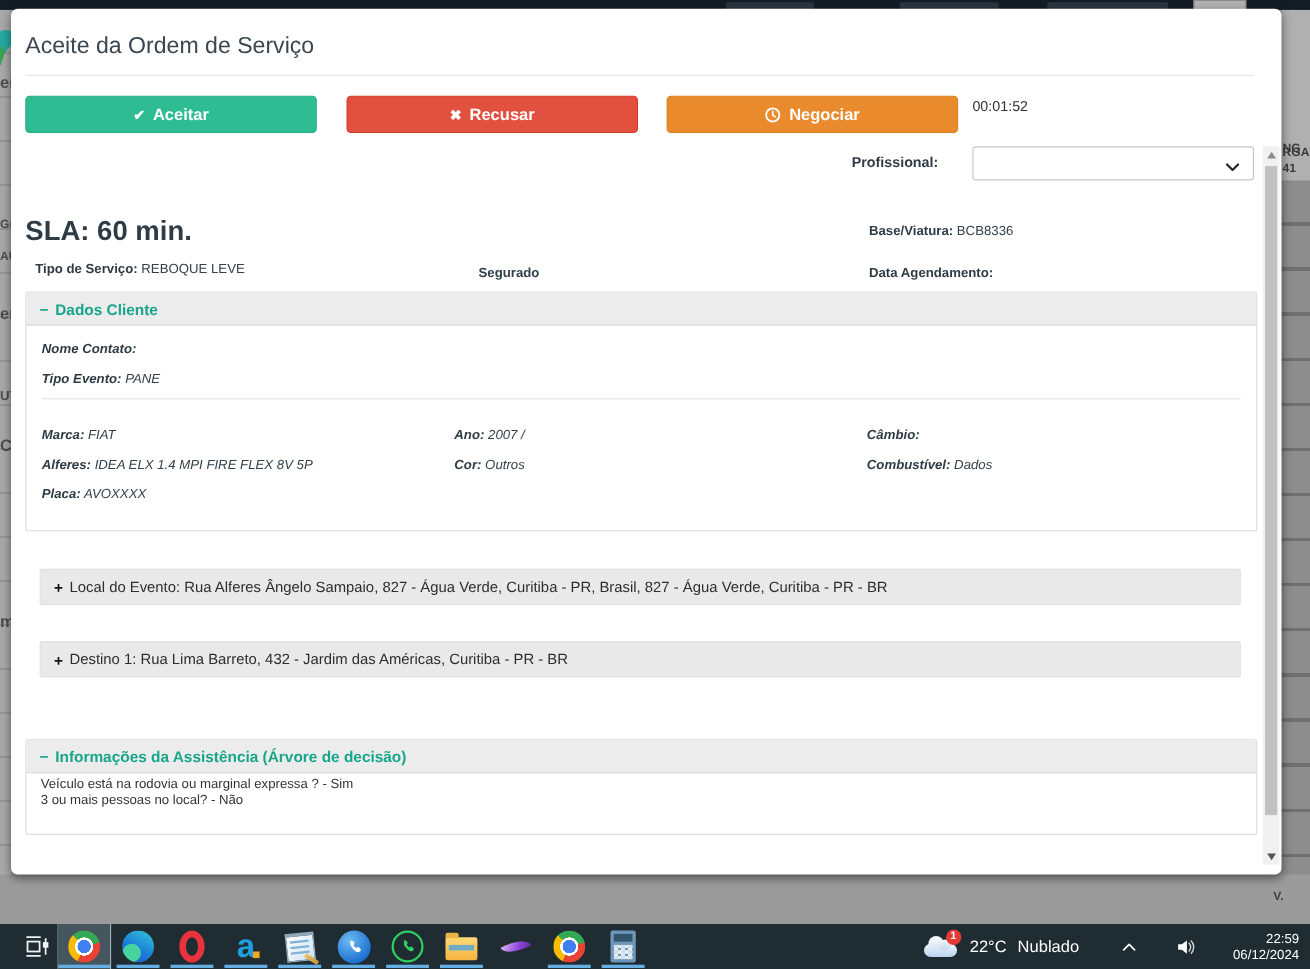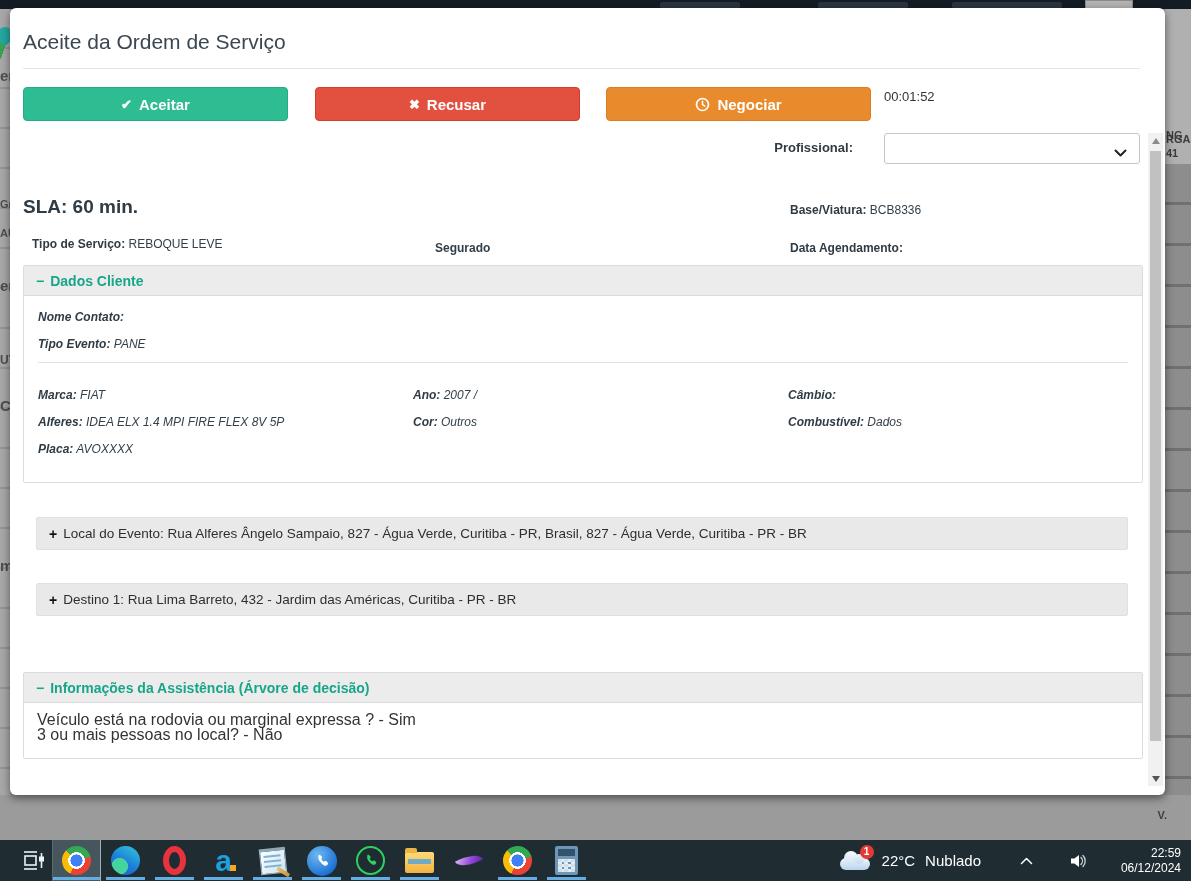--- a/index.html
+++ b/index.html
@@ -37,21 +37,21 @@
   .btn-negotiate { left:596px; background:#e98b2d; border-color:#da7e22; }
   .btn .glyph { font-size:13px; font-weight:bold; }
   .timer { position:absolute; left:874px; top:81px; font-size:13px; color:#333; }
 
   .order-line { position:absolute; left:13px; top:135px; font-size:17px; color:#3b4650; }
   .prof-label { position:absolute; left:700px; top:132px; width:143px; text-align:right; font-size:13px; font-weight:bold; color:#2f3b45; }
   .prof-select { position:absolute; left:874px; top:125px; width:256px; height:31px; border:1px solid #c6c6c6; border-radius:3px;
       background:#fff; font-size:13px; color:#333; appearance:none; -webkit-appearance:none; padding:0 26px 0 8px; }
   .prof-chevron { position:absolute; left:1104px; top:136px; pointer-events:none; }
 
-  .sla-line { position:absolute; left:13px; top:188px; font-size:19px; font-weight:bold; color:#2f3b45; }
+  .sla-line { position:absolute; left:13px; top:188px; font-size:25px; font-weight:bold; color:#2f3b45; }
   .kv { font-size:12px; color:#33404a; }
   .kv b { color:#2f3b45; }
   .kv-base { position:absolute; left:780px; top:195px;text-align:center; }
   .kv-tipo { position:absolute; left:13px; top:229px;margin-left:9px; }
   .kv-segurado { position:absolute; left:397px; top:233px; font-weight:bold;margin-left:28px; }
   .kv-data { position:absolute; left:780px; top:233px; }
 
   .panel { position:absolute; left:13px; width:1120px; border:1px solid #dcdcdc; border-radius:2px; background:#fff; }
   .panel-head { height:30px; background:#ececec; border-bottom:1px solid #dcdcdc; display:flex; align-items:center;
       padding:0 12px; color:#18a689; font-weight:bold; font-size:14px; gap:6px; cursor:pointer; }
@@ -61,21 +61,21 @@
   .pb-item { position:absolute;font-style:italic; }
   .hr-inner { position:absolute; left:14px; right:14px; top:66px; height:1px; background:#e2e2e2; }
 
   .addr-bar { position:absolute; left:26px; width:1092px; height:33px; background:#e9e9e9; border:1px solid #e0e0e0; border-radius:2px;
       display:flex; align-items:center; padding:0 12px; font-size:13.5px; color:#2e2e2e; cursor:pointer; white-space:nowrap; overflow:hidden; }
   .addr-bar .plus { font-weight:bold; margin-right:6px; font-size:14px; color:#111; }
   .addr-local { top:509px; }
   .addr-dest { top:575px; }
 
   .panel-assist { top:664px; height:87px; }
-  .panel-assist .panel-body { padding:9px 13px; font-size:16px; color:#333; line-height:15px; }
+  .panel-assist .panel-body { padding:2px 13px; font-size:12px; color:#333; line-height:15px; }
 
   
   .m-scroll { position:absolute; left:1138px; top:125px; width:15px; height:653px; background:#f1f1f1; }
   .m-scroll .arrow { position:absolute; left:0; width:15px; height:15px; display:flex; align-items:center; justify-content:center; }
   .m-scroll .arrow.up { top:0; }
   .m-scroll .arrow.down { bottom:0; }
   .tri-up { width:0; height:0; border-left:4px solid transparent; border-right:4px solid transparent; border-bottom:6px solid #8b8b8b; }
   .tri-down { width:0; height:0; border-left:4px solid transparent; border-right:4px solid transparent; border-top:6px solid #555; }
   .m-thumb { position:absolute; left:2px; top:18px; width:11px; height:590px; background:#c1c1c1; }
 

